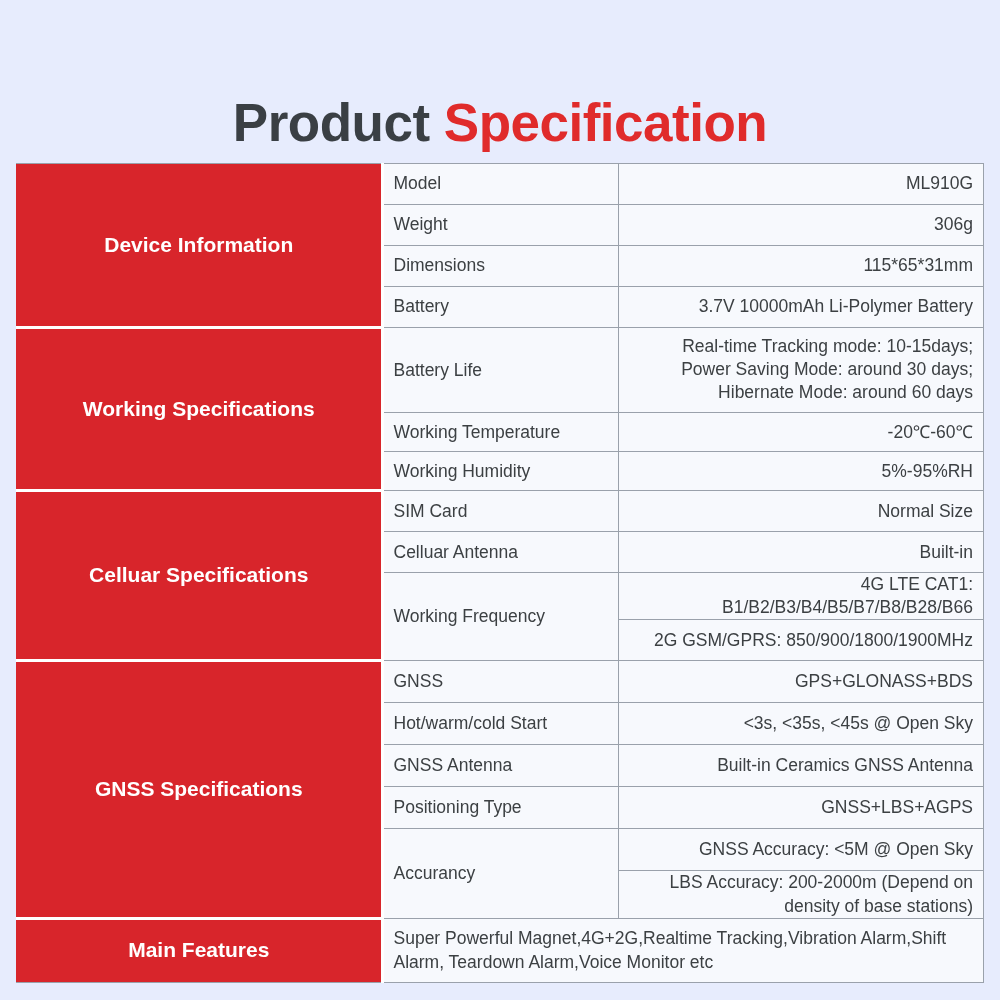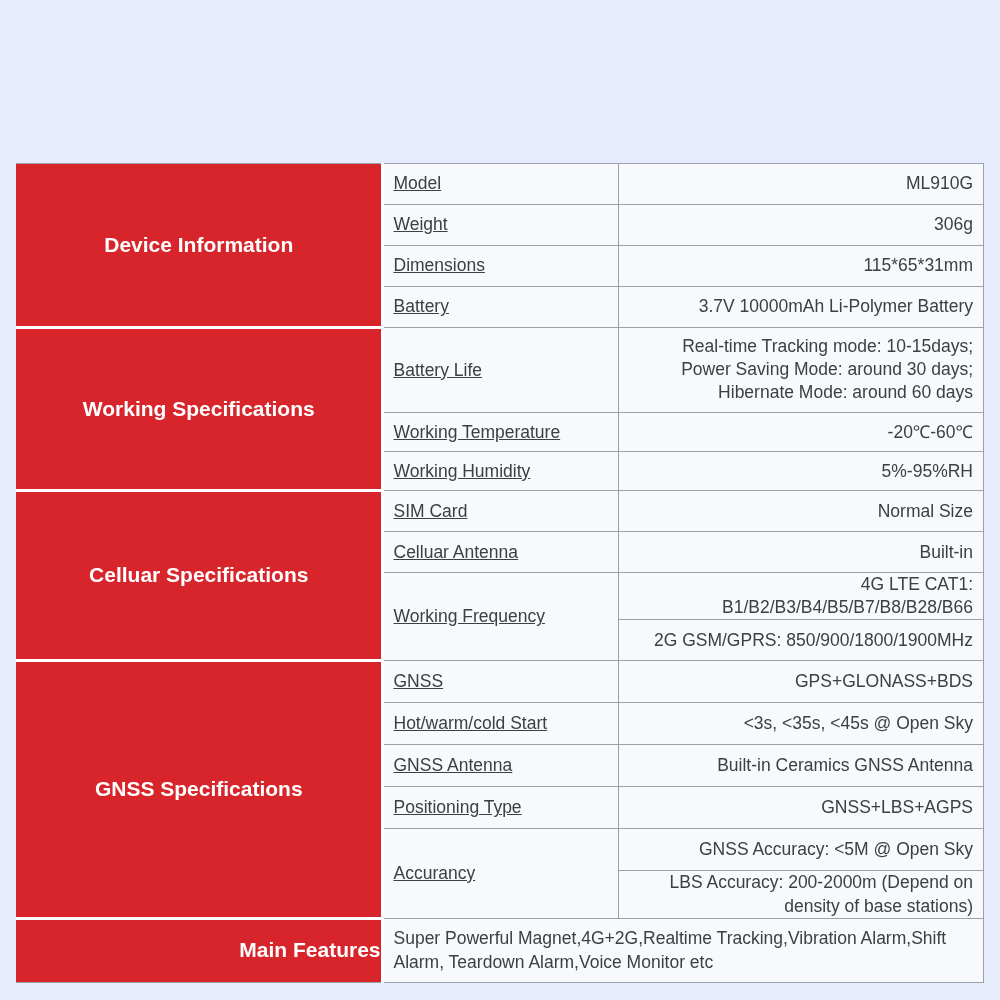--- a/index.html
+++ b/index.html
@@ -71,46 +71,47 @@
     border-right: 3px solid #ffffff;
     border-top: 3px solid #ffffff;
     border-bottom: 3px solid #ffffff;
   }
   td.section.first { border-top: 1px solid #9aa1ab; }
 
   
   td.key {
     width: 214px;
     font-size: 17.5px;
-    text-decoration: underline;
   }
   
   td.value {
     font-size: 17.5px;
     text-align: right;
   }
   td.value .multi { display: block; }
 
   
   td.section.features {
     font-size: 21px;
     border-bottom: 1px solid #9aa1ab;
-    text-align: right;
   }
   td.features-value {
     font-size: 17.5px;
     line-height: 1.38;
     padding: 7px 10px 8px 10px;
   }
 </style>
 </head>
 <body>
 
 <div class="page">
 
+  <h1 class="title">
+    <span class="t-dark">Product </span><span class="t-red">Specification</span>
+  </h1>
 
   <table class="spec-table">
 
     <tbody>
 
       <tr style="height: 41px;">
         <td class="section first" rowspan="4">Device Information</td>
         <td class="key">Model</td>
         <td class="value">ML910G</td>
       </tr>

